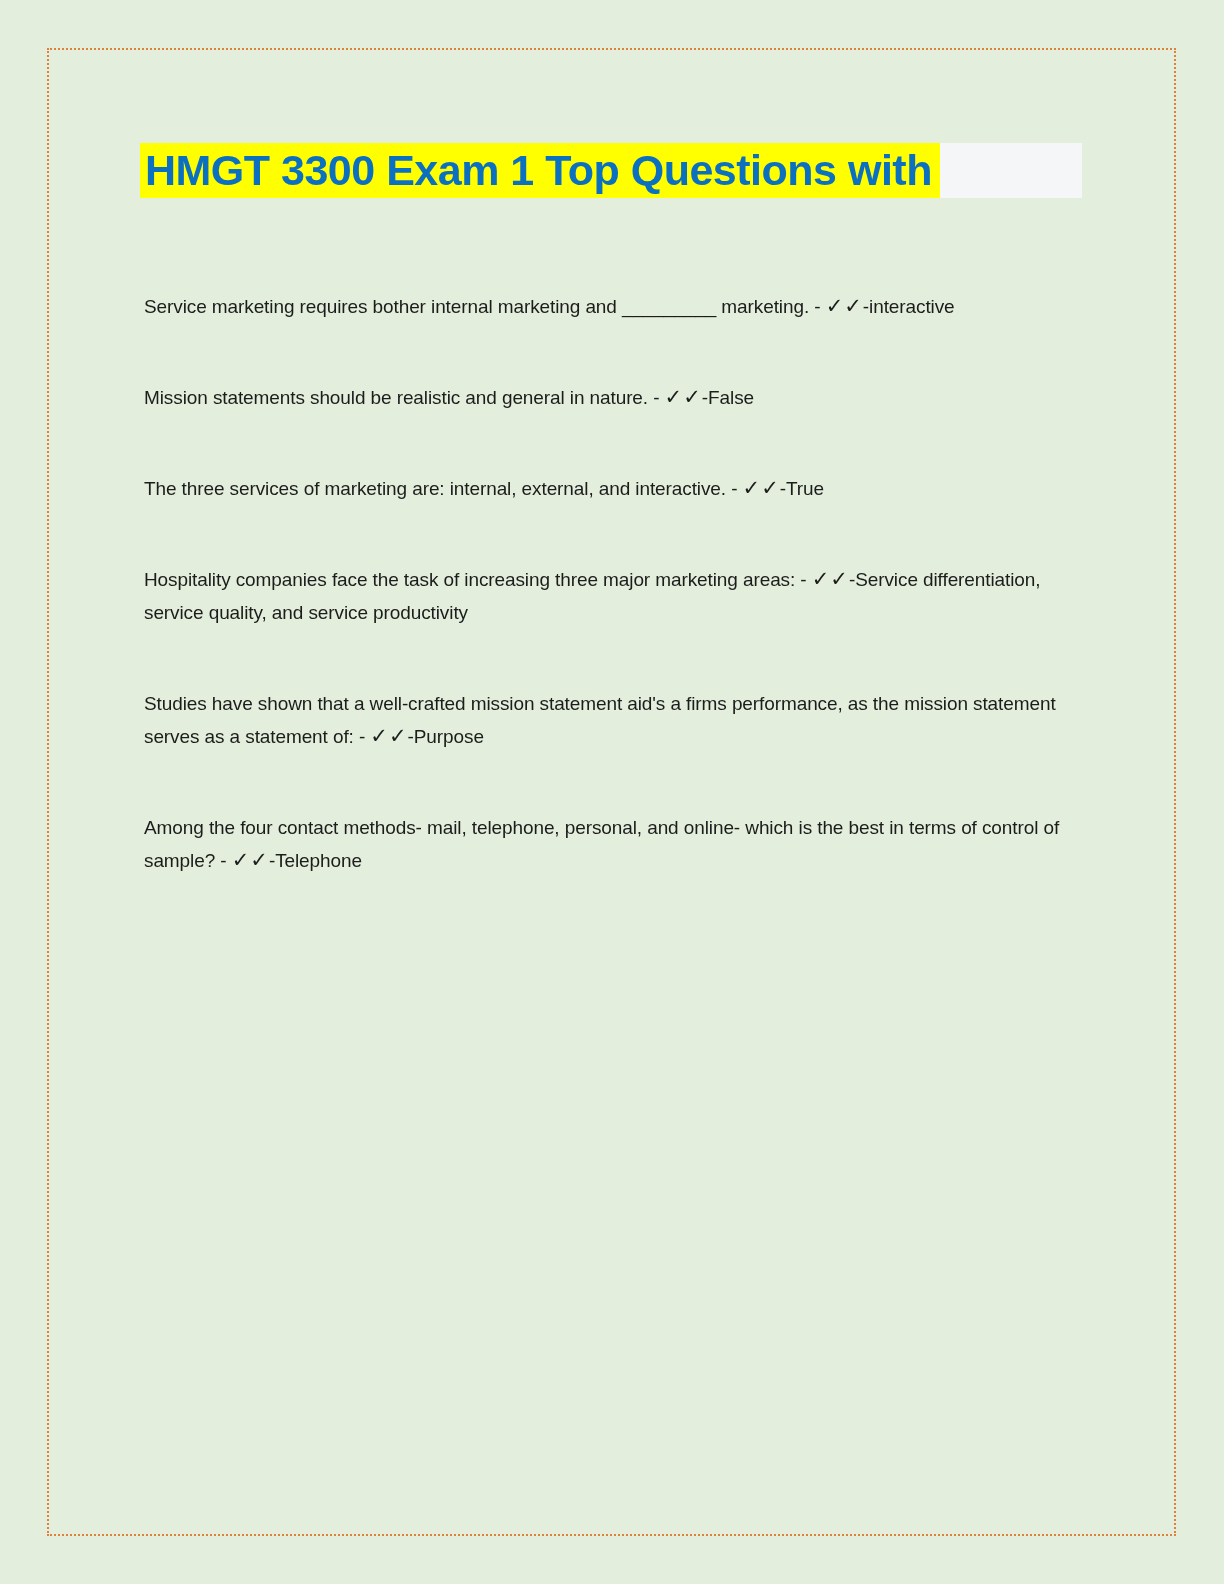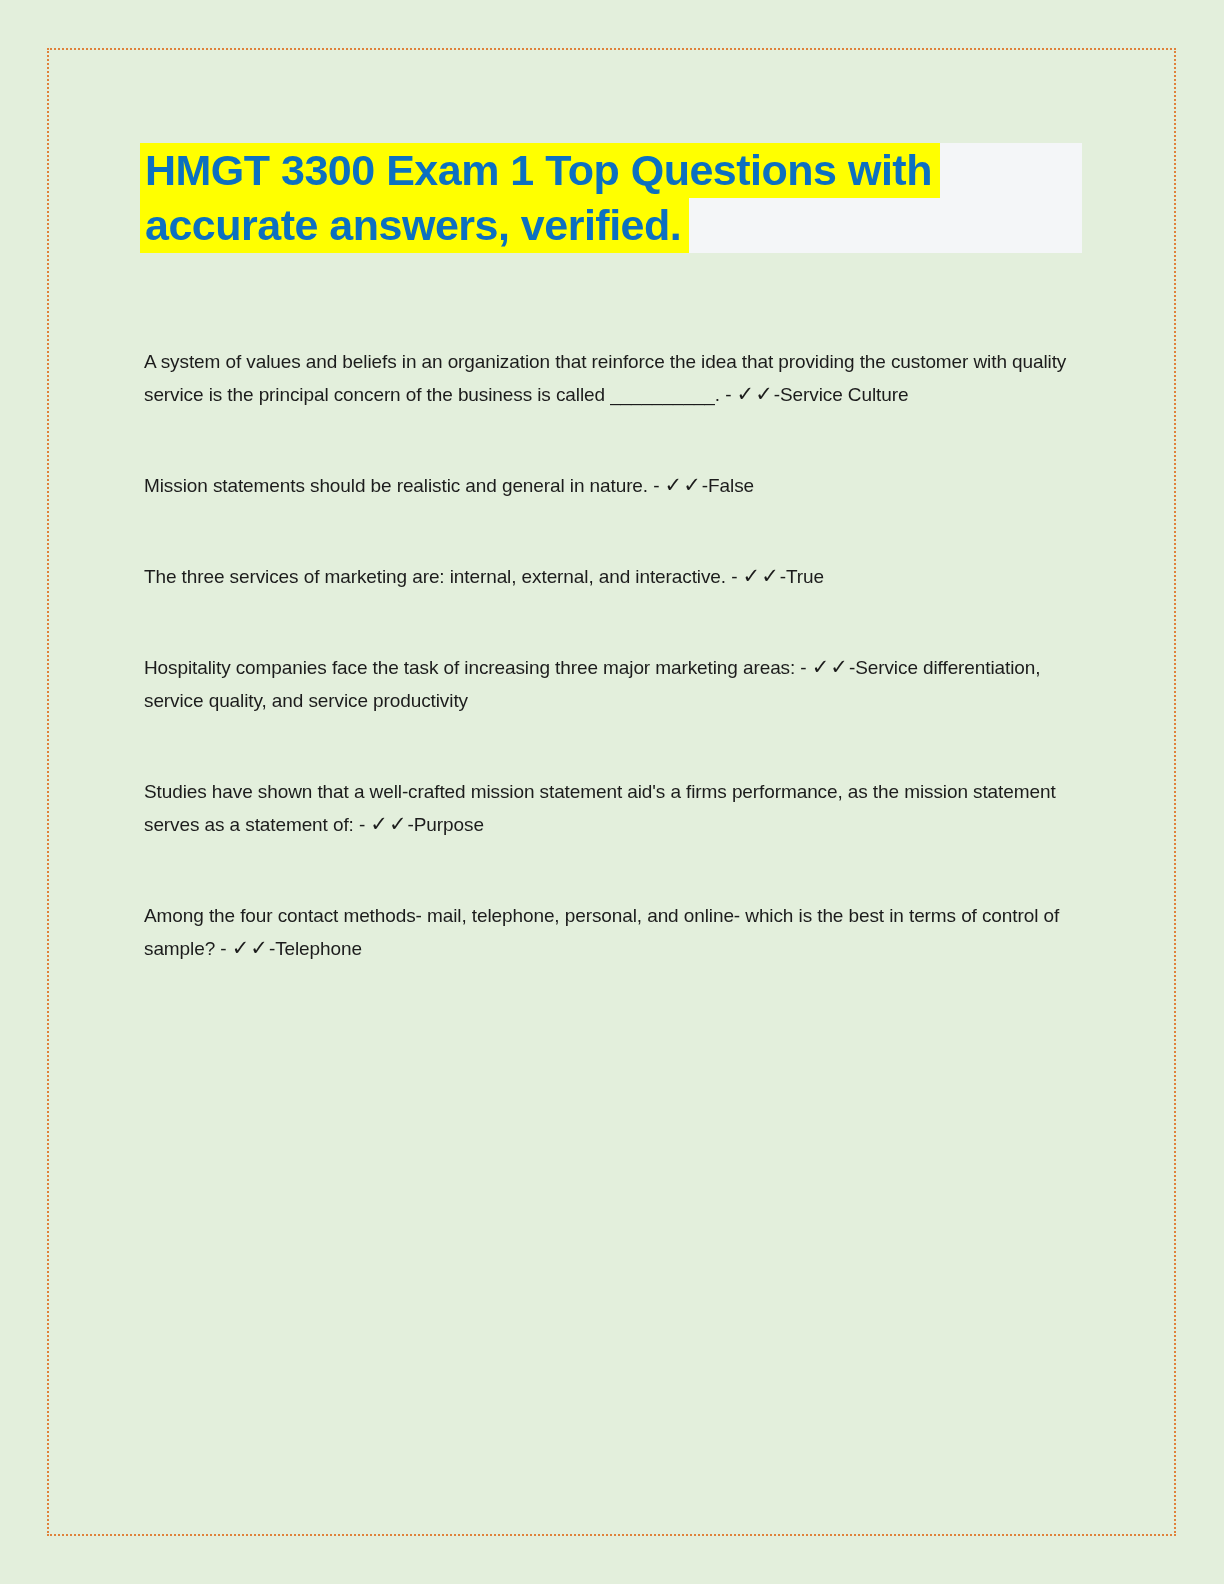--- a/index.html
+++ b/index.html
@@ -56,25 +56,24 @@
   }
 </style>
 </head>
 <body>
 
 <div class="page">
   <div class="frame"></div>
   <div class="content">
     <div class="title-block">
       <div class="title-line"><span class="hl">HMGT 3300 Exam 1 Top Questions with</span></div>
-      <div class="title-line"><span class="hl">accurate answers, verified.</span></div>
     </div>
     <div class="qa-list" id="qa-list">
+  <p class="qa"><span class="q">Service marketing requires bother internal marketing and _________ marketing. - </span><span class="checks">✓✓</span><span class="a">-interactive</span></p>
 
-  <p class="qa"><span class="q">A system of values and beliefs in an organization that reinforce the idea that providing the customer with quality service is the principal concern of the business is called __________. - </span><span class="checks">✓✓</span><span class="a">-Service Culture</span></p>
 
   <p class="qa"><span class="q">Mission statements should be realistic and general in nature. - </span><span class="checks">✓✓</span><span class="a">-False</span></p>
 
 
   <p class="qa"><span class="q">The three services of marketing are: internal, external, and interactive. - </span><span class="checks">✓✓</span><span class="a">-True</span></p>
 
   <p class="qa"><span class="q">Hospitality companies face the task of increasing three major marketing areas: - </span><span class="checks">✓✓</span><span class="a">-Service differentiation, service quality, and service productivity</span></p>
 
 
   <p class="qa"><span class="q">Studies have shown that a well-crafted mission statement aid's a firms performance, as the mission statement serves as a statement of: - </span><span class="checks">✓✓</span><span class="a">-Purpose</span></p>

